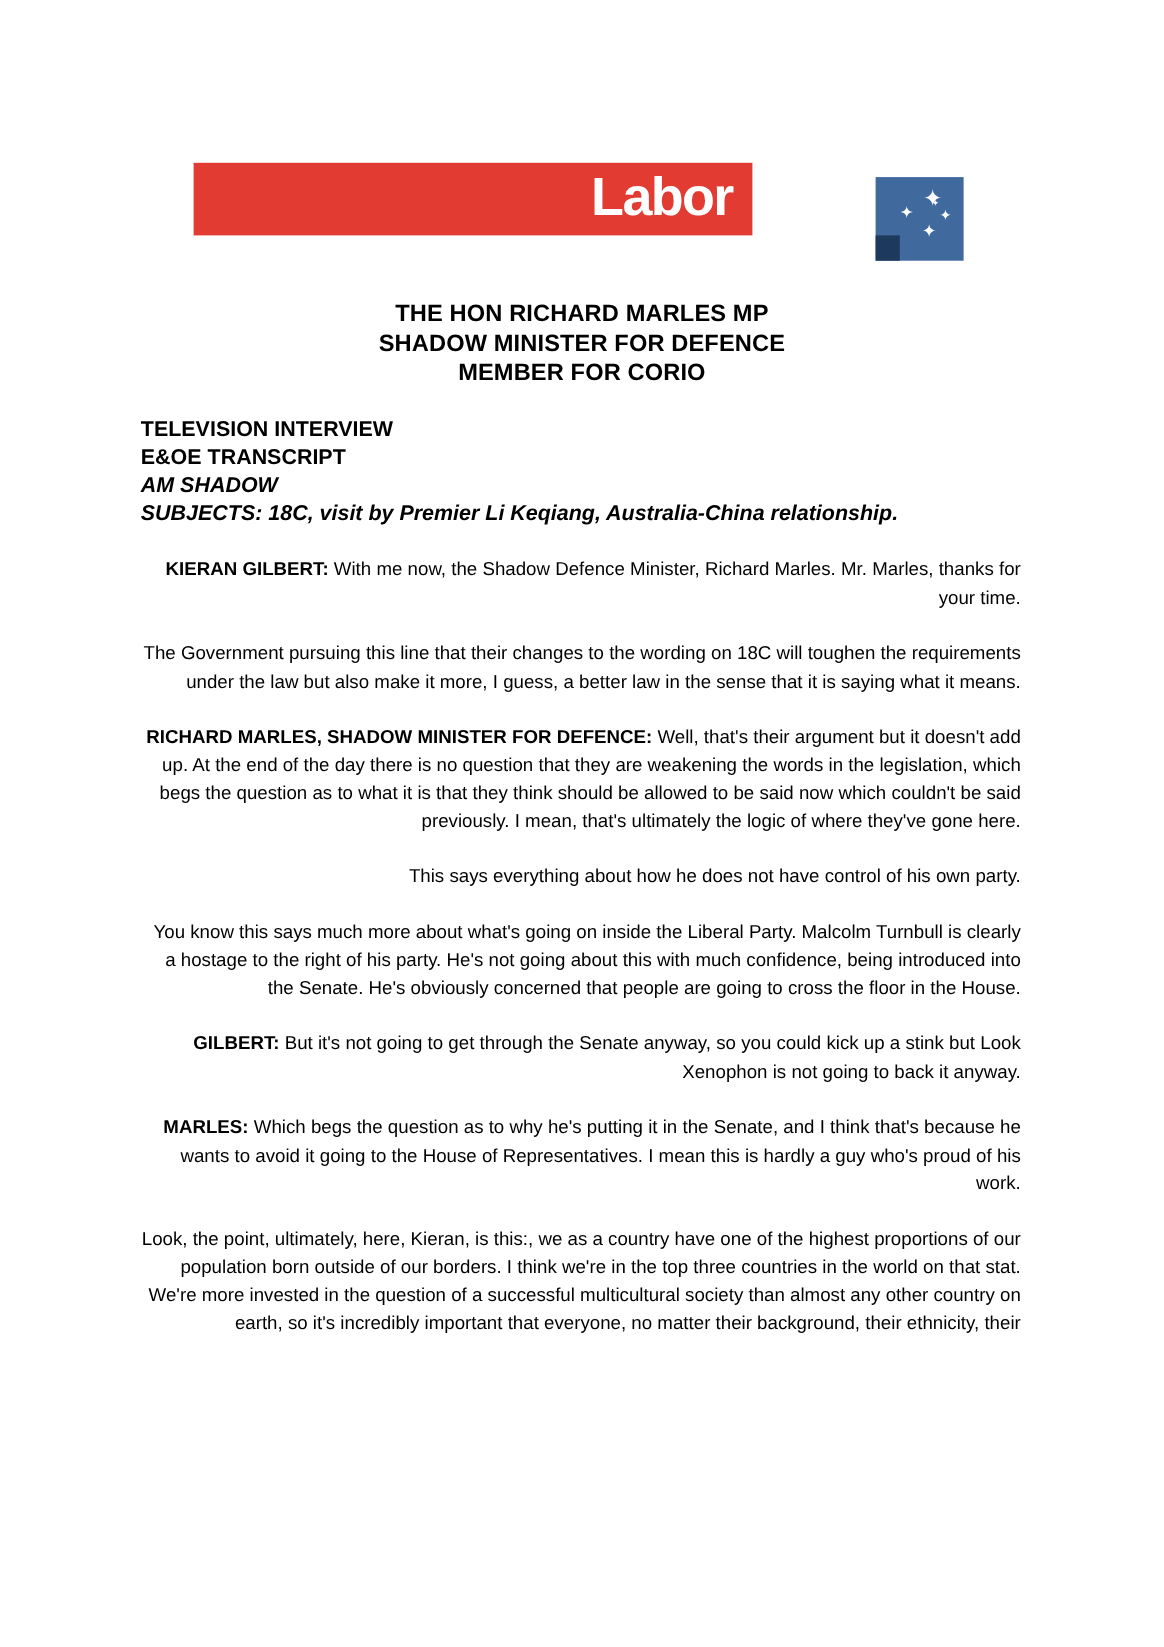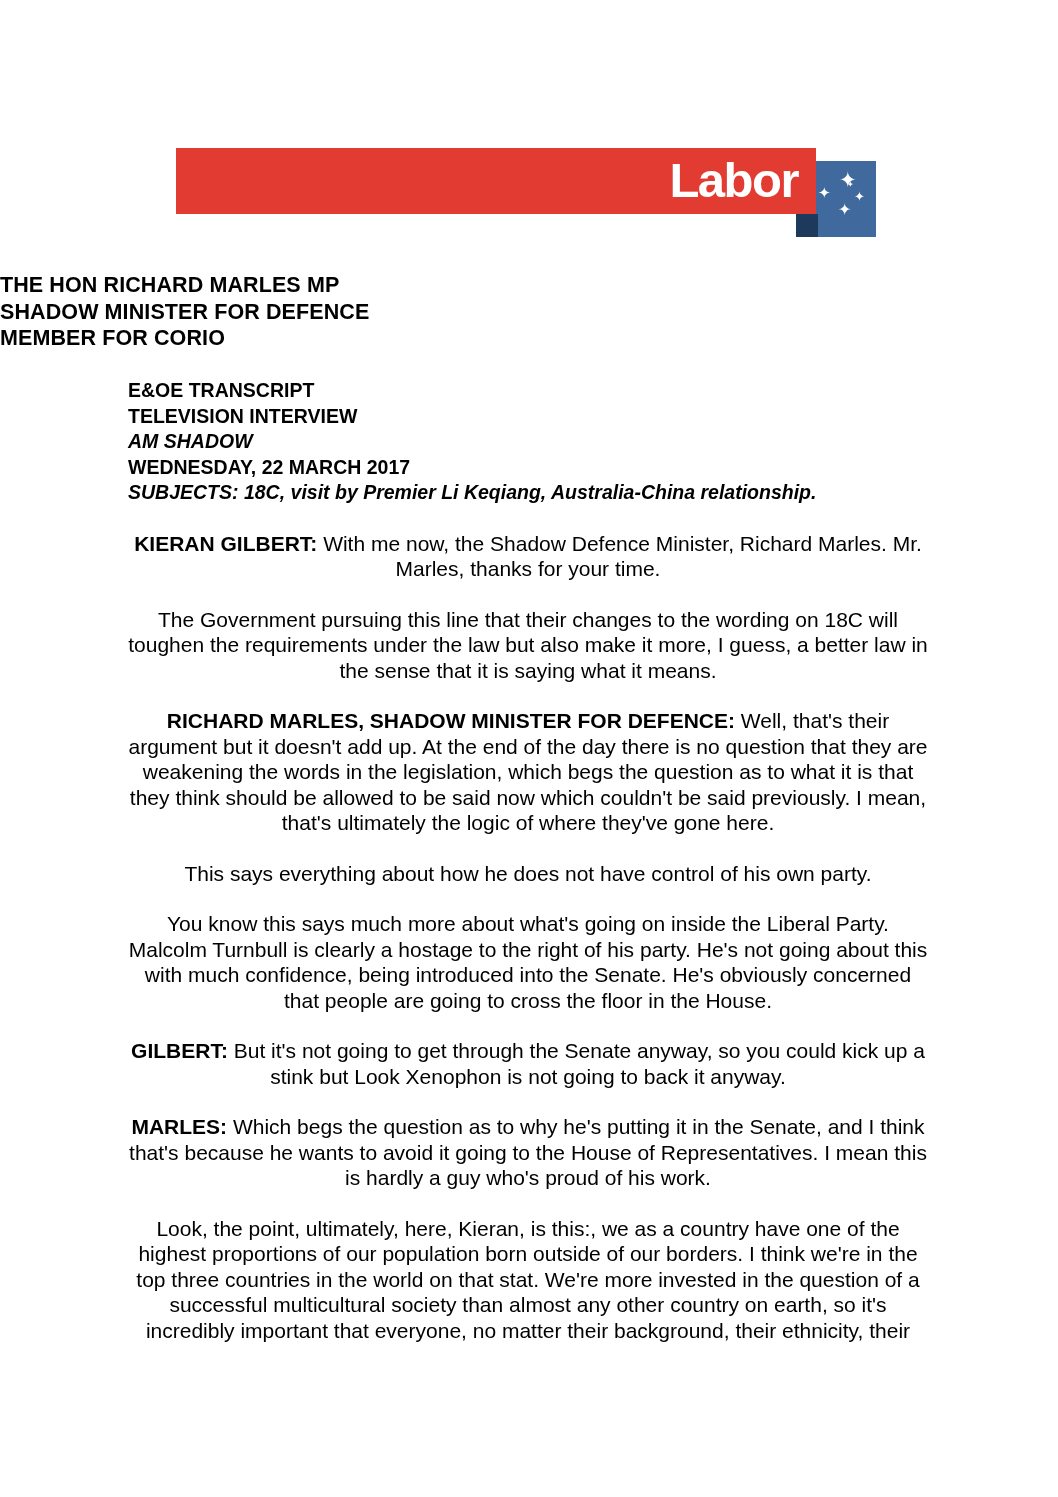--- a/index.html
+++ b/index.html
@@ -29,21 +29,21 @@
     left: 176px;
     top: 148px;
     width: 700px;
     height: 118px;
   }
 
   .red-banner {
     position: absolute;
     left: 0;
     top: 0;
-    width: 640px;
+    width: 508px;
     height: 66px;
     background: #e23b32;
     z-index: 3;
   }
 
   .labor-wordmark {
     position: absolute;
     right: 18px;
     top: 50%;
     transform: translateY(-52%);
@@ -128,20 +128,21 @@
     transform-origin: left center;
     white-space: nowrap;
   }
 
   
   .doc-title {
     position: absolute;
     left: 0;
     top: 272px;
     width: 1058px;
+    text-align: center;
     font-weight: bold;
     font-size: 21.5px;
     line-height: 26.5px;
     letter-spacing: 0.1px;
   }
 
   .content {
     position: absolute;
     left: 128px;
     top: 378px;
@@ -159,23 +160,23 @@
 
   .subjects {
     font-weight: bold;
     font-style: italic;
     font-size: 19.5px;
     line-height: 25.5px;
   }
 
   .para {
     margin-top: 25px;
-    font-size: 21px;
-    line-height: 25.5px;
-    text-align: center;
+    font-size: 17px;
+    line-height: 25.5px;
+    text-align: right;
   }
 
   .speaker { font-weight: bold; }
 </style>
 </head>
 <body>
 
 <div class="page">
 
   <div class="letterhead">
@@ -197,24 +198,23 @@
 
   <div class="doc-title">
     <div>THE HON RICHARD MARLES MP</div>
     <div>SHADOW MINISTER FOR DEFENCE</div>
     <div>MEMBER FOR CORIO</div>
   </div>
 
   <div class="content">
 
     <div class="meta-block">
+      <div>TELEVISION INTERVIEW</div>
       <div>E&amp;OE TRANSCRIPT</div>
-      <div>TELEVISION INTERVIEW</div>
       <div class="meta-italic">AM SHADOW</div>
-      <div>WEDNESDAY, 22 MARCH 2017</div>
     </div>
 
     <div class="subjects">SUBJECTS: 18C, visit by Premier Li Keqiang, Australia-China relationship.</div>
 
     <p class="para">
       <span class="speaker">KIERAN GILBERT:</span><span> With me now, the Shadow Defence Minister, Richard Marles. Mr. Marles, thanks for your time.</span>
     </p>
 
     <p class="para">
       <span class="speaker"></span><span>The Government pursuing this line that their changes to the wording on 18C will toughen the requirements under the law but also make it more, I guess, a better law in the sense that it is saying what it means.</span>

